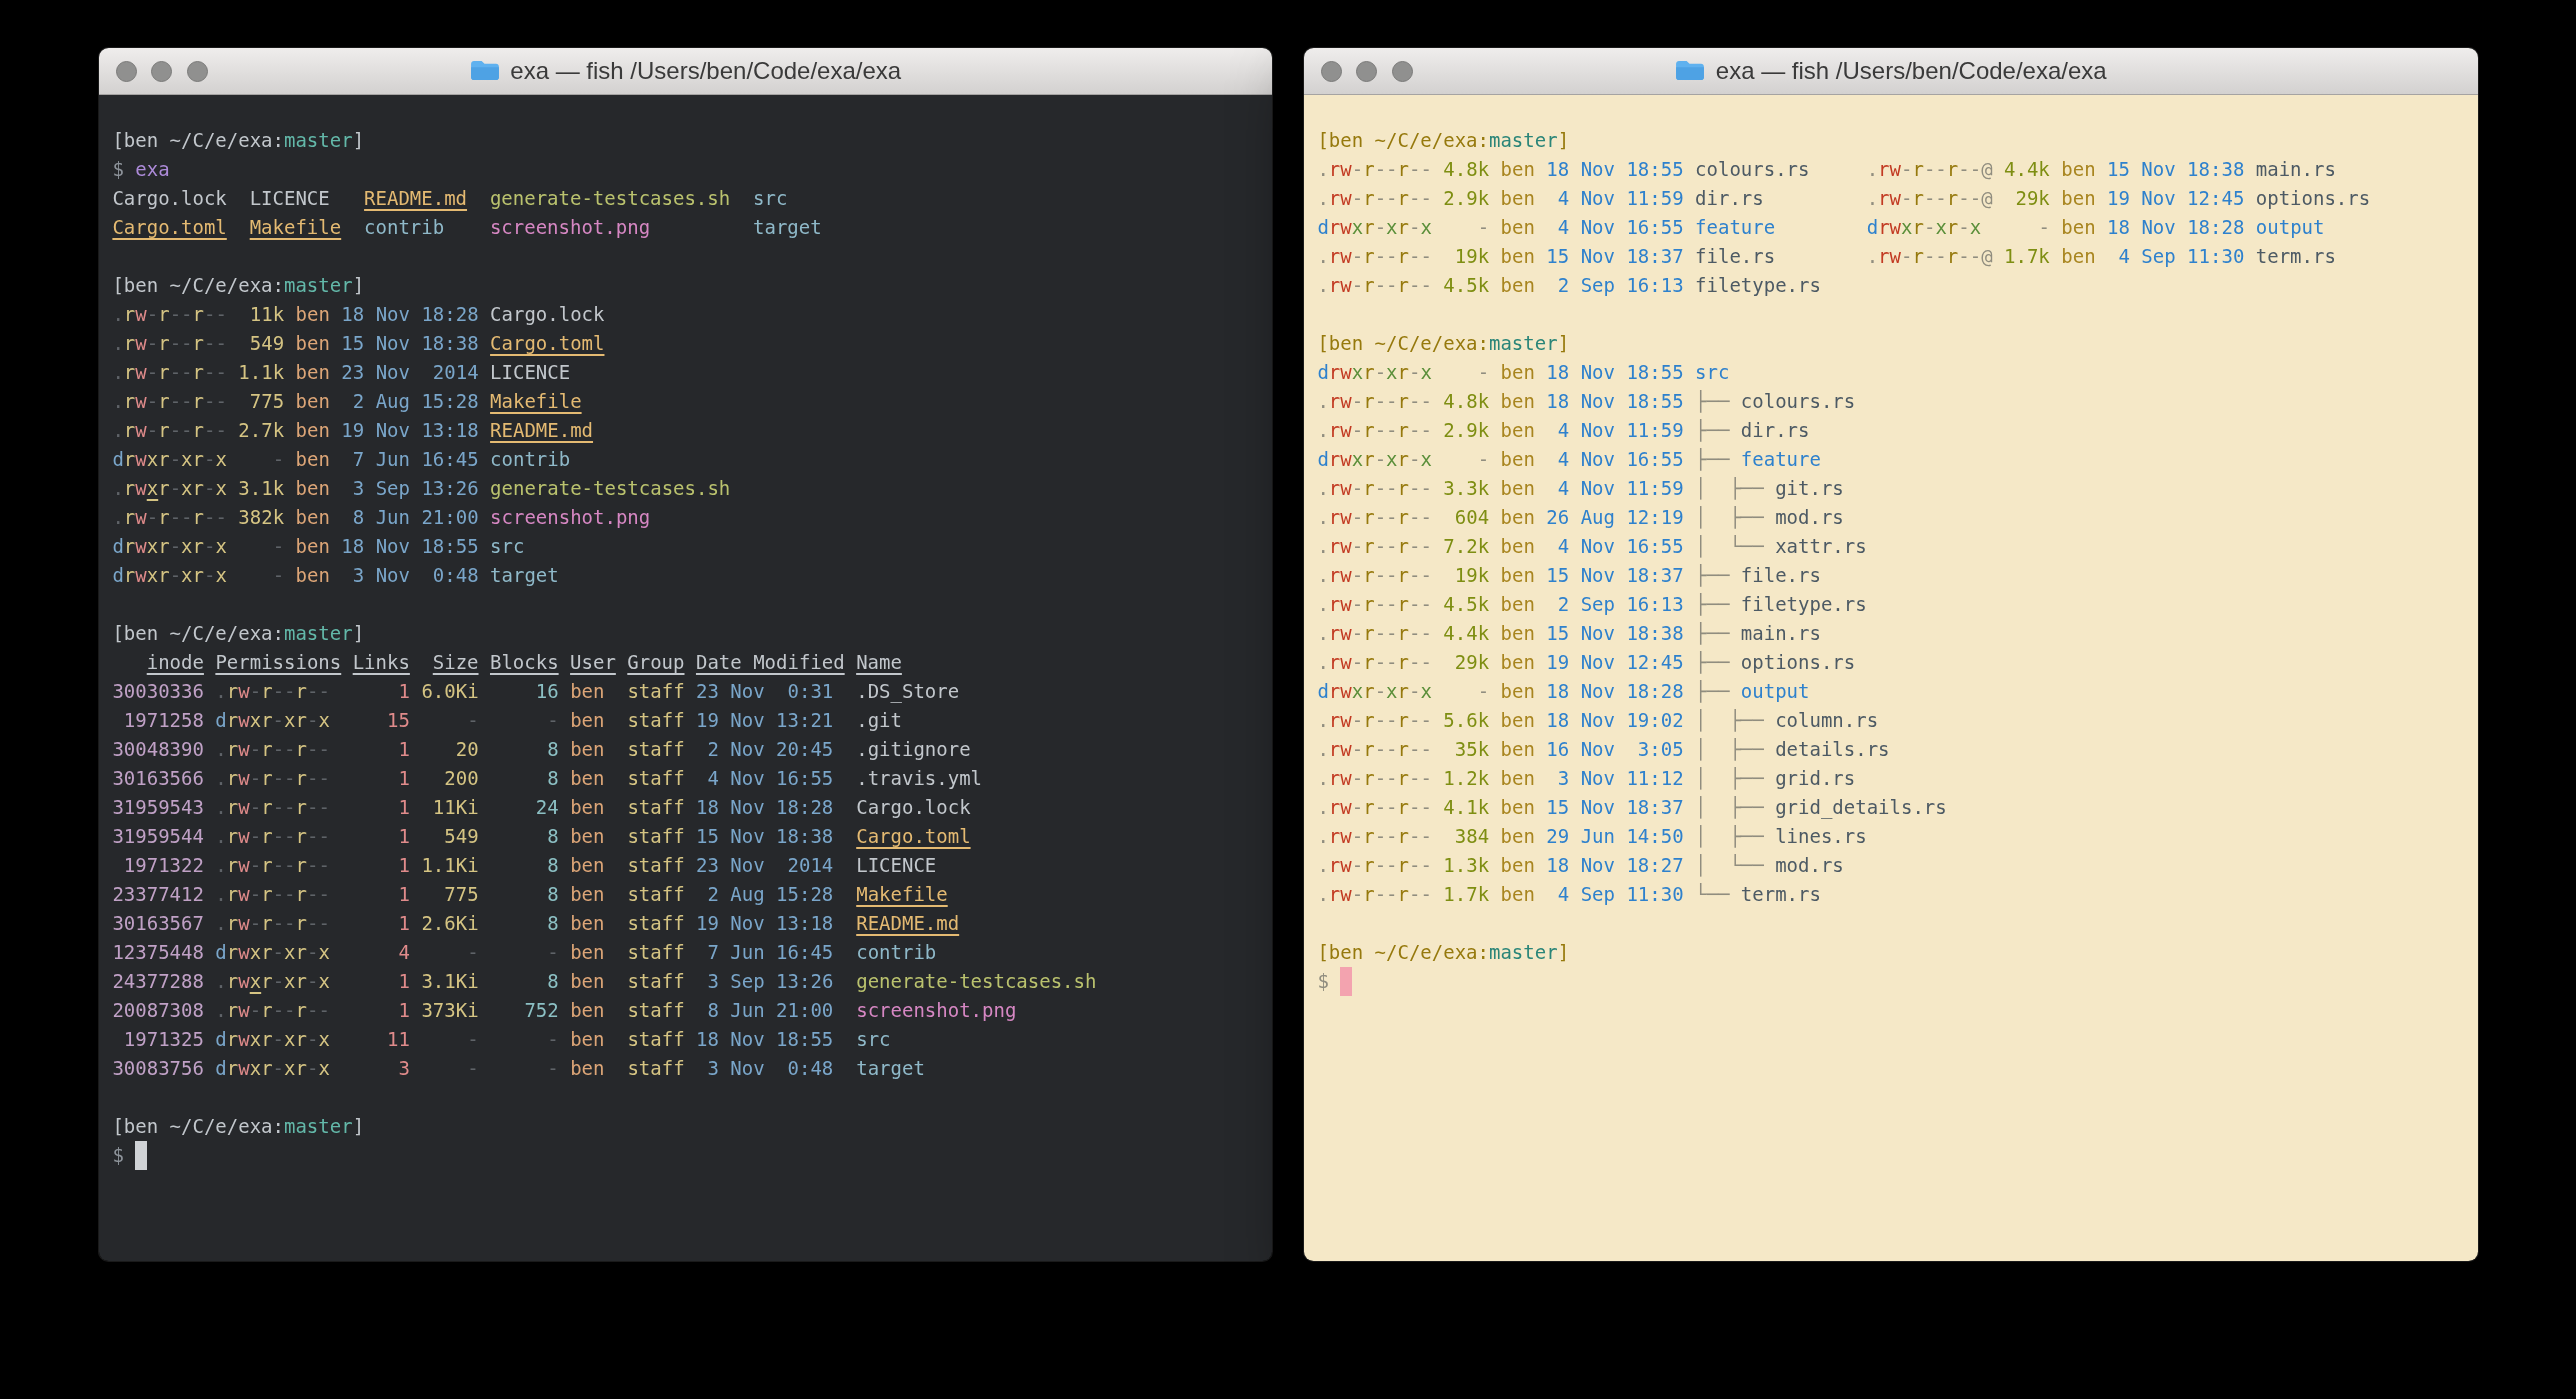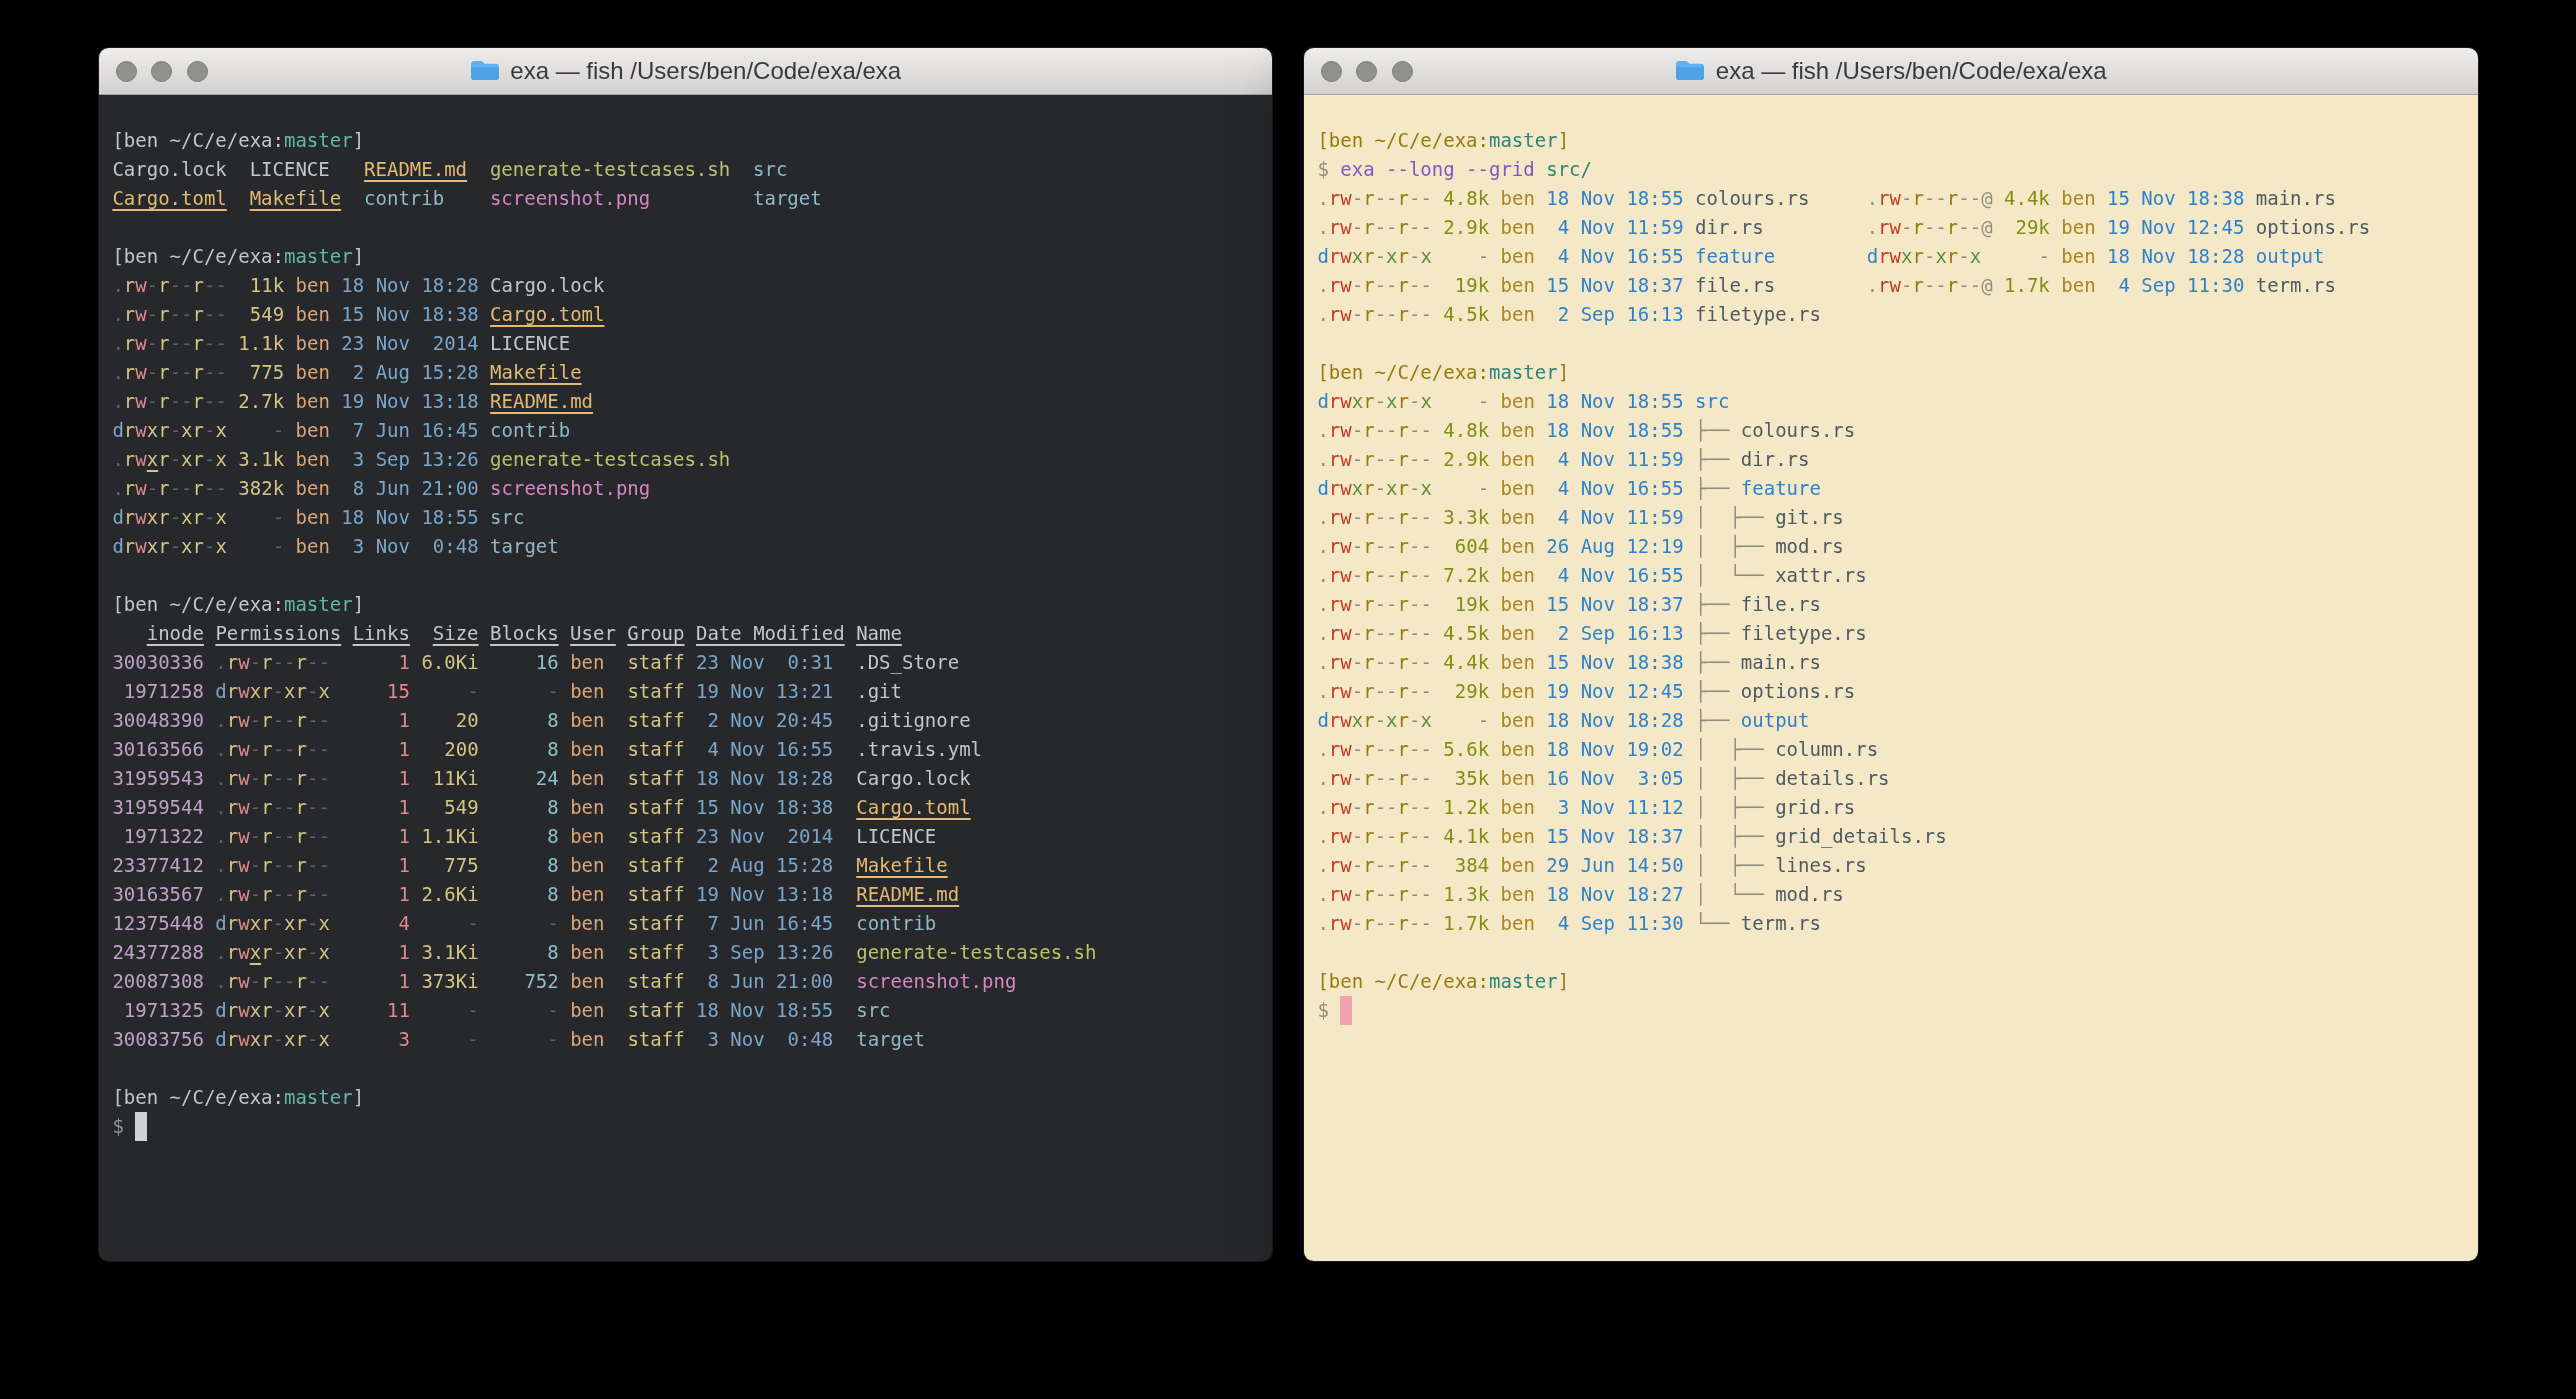--- a/index.html
+++ b/index.html
@@ -56,20 +56,21 @@
     <div class="title">
       <svg width="30" height="24" viewBox="0 0 31 25">
         <path d="M1 5c0-1.7 1.3-3 3-3h8l3 3h12c1.7 0 3 1.3 3 3v11c0 1.7-1.3 3-3 3H4c-1.7 0-3-1.3-3-3z" fill="#5fb1ef"></path>
         <path d="M1 8.5h29V19c0 1.7-1.3 3-3 3H4c-1.7 0-3-1.3-3-3z" fill="#4ea2e4"></path>
       </svg>
       <span>exa — fish  /Users/ben/Code/exa/exa</span>
     </div>
   </div>
   <div class="term" style="background-color: rgb(38, 40, 43);">
       <div class="line"><span style="color: rgb(194, 199, 204);">[ben ~/C/e/exa:</span><span style="color: rgb(99, 184, 169);">master</span><span style="color: rgb(194, 199, 204);">]</span></div>
+      <div class="line"><span style="color: rgb(141, 147, 154);">$ </span><span style="color: rgb(173, 139, 217);">exa</span></div>
       <div class="line"><span style="color: rgb(194, 199, 204);">Cargo.lock</span><span style="color: rgb(194, 199, 204);">  </span><span style="color: rgb(194, 199, 204);">LICENCE</span><span style="color: rgb(194, 199, 204);">   </span><span class="u" style="color: rgb(228, 186, 114);">README.md</span><span style="color: rgb(194, 199, 204);">  </span><span style="color: rgb(186, 194, 110);">generate-testcases.sh</span><span style="color: rgb(194, 199, 204);">  </span><span style="color: rgb(143, 185, 201);">src</span></div>
       <div class="line"><span class="u" style="color: rgb(228, 186, 114);">Cargo.toml</span><span style="color: rgb(194, 199, 204);">  </span><span class="u" style="color: rgb(228, 186, 114);">Makefile</span><span style="color: rgb(194, 199, 204);">  </span><span style="color: rgb(143, 185, 201);">contrib</span><span style="color: rgb(194, 199, 204);">    </span><span style="color: rgb(214, 135, 195);">screenshot.png</span><span style="color: rgb(194, 199, 204);">         </span><span style="color: rgb(143, 185, 201);">target</span></div>
       <div class="line">&nbsp;</div>
       <div class="line"><span style="color: rgb(194, 199, 204);">[ben ~/C/e/exa:</span><span style="color: rgb(99, 184, 169);">master</span><span style="color: rgb(194, 199, 204);">]</span></div>
       <div class="line"><span style="color: rgb(95, 99, 104);">.</span><span style="color: rgb(213, 196, 131);">r</span><span style="color: rgb(224, 139, 139);">w</span><span style="color: rgb(95, 99, 104);">-</span><span style="color: rgb(213, 196, 131);">r</span><span style="color: rgb(95, 99, 104);">--</span><span style="color: rgb(213, 196, 131);">r</span><span style="color: rgb(95, 99, 104);">--</span><span style="color: rgb(194, 199, 204);"> </span><span style="color: rgb(213, 196, 131);"> 11k</span><span style="color: rgb(194, 199, 204);"> </span><span style="color: rgb(220, 165, 119);">ben</span><span style="color: rgb(194, 199, 204);"> </span><span style="color: rgb(122, 166, 202);">18 Nov 18:28</span><span style="color: rgb(194, 199, 204);"> </span><span style="color: rgb(194, 199, 204);">Cargo.lock</span></div>
       <div class="line"><span style="color: rgb(95, 99, 104);">.</span><span style="color: rgb(213, 196, 131);">r</span><span style="color: rgb(224, 139, 139);">w</span><span style="color: rgb(95, 99, 104);">-</span><span style="color: rgb(213, 196, 131);">r</span><span style="color: rgb(95, 99, 104);">--</span><span style="color: rgb(213, 196, 131);">r</span><span style="color: rgb(95, 99, 104);">--</span><span style="color: rgb(194, 199, 204);"> </span><span style="color: rgb(213, 196, 131);"> 549</span><span style="color: rgb(194, 199, 204);"> </span><span style="color: rgb(220, 165, 119);">ben</span><span style="color: rgb(194, 199, 204);"> </span><span style="color: rgb(122, 166, 202);">15 Nov 18:38</span><span style="color: rgb(194, 199, 204);"> </span><span class="u" style="color: rgb(228, 186, 114);">Cargo.toml</span></div>
       <div class="line"><span style="color: rgb(95, 99, 104);">.</span><span style="color: rgb(213, 196, 131);">r</span><span style="color: rgb(224, 139, 139);">w</span><span style="color: rgb(95, 99, 104);">-</span><span style="color: rgb(213, 196, 131);">r</span><span style="color: rgb(95, 99, 104);">--</span><span style="color: rgb(213, 196, 131);">r</span><span style="color: rgb(95, 99, 104);">--</span><span style="color: rgb(194, 199, 204);"> </span><span style="color: rgb(213, 196, 131);">1.1k</span><span style="color: rgb(194, 199, 204);"> </span><span style="color: rgb(220, 165, 119);">ben</span><span style="color: rgb(194, 199, 204);"> </span><span style="color: rgb(122, 166, 202);">23 Nov  2014</span><span style="color: rgb(194, 199, 204);"> </span><span style="color: rgb(194, 199, 204);">LICENCE</span></div>
       <div class="line"><span style="color: rgb(95, 99, 104);">.</span><span style="color: rgb(213, 196, 131);">r</span><span style="color: rgb(224, 139, 139);">w</span><span style="color: rgb(95, 99, 104);">-</span><span style="color: rgb(213, 196, 131);">r</span><span style="color: rgb(95, 99, 104);">--</span><span style="color: rgb(213, 196, 131);">r</span><span style="color: rgb(95, 99, 104);">--</span><span style="color: rgb(194, 199, 204);"> </span><span style="color: rgb(213, 196, 131);"> 775</span><span style="color: rgb(194, 199, 204);"> </span><span style="color: rgb(220, 165, 119);">ben</span><span style="color: rgb(194, 199, 204);"> </span><span style="color: rgb(122, 166, 202);"> 2 Aug 15:28</span><span style="color: rgb(194, 199, 204);"> </span><span class="u" style="color: rgb(228, 186, 114);">Makefile</span></div>
       <div class="line"><span style="color: rgb(95, 99, 104);">.</span><span style="color: rgb(213, 196, 131);">r</span><span style="color: rgb(224, 139, 139);">w</span><span style="color: rgb(95, 99, 104);">-</span><span style="color: rgb(213, 196, 131);">r</span><span style="color: rgb(95, 99, 104);">--</span><span style="color: rgb(213, 196, 131);">r</span><span style="color: rgb(95, 99, 104);">--</span><span style="color: rgb(194, 199, 204);"> </span><span style="color: rgb(213, 196, 131);">2.7k</span><span style="color: rgb(194, 199, 204);"> </span><span style="color: rgb(220, 165, 119);">ben</span><span style="color: rgb(194, 199, 204);"> </span><span style="color: rgb(122, 166, 202);">19 Nov 13:18</span><span style="color: rgb(194, 199, 204);"> </span><span class="u" style="color: rgb(228, 186, 114);">README.md</span></div>
       <div class="line"><span style="color: rgb(122, 166, 202);">d</span><span style="color: rgb(213, 196, 131);">r</span><span style="color: rgb(224, 139, 139);">w</span><span style="color: rgb(213, 196, 131);">xr</span><span style="color: rgb(95, 99, 104);">-</span><span style="color: rgb(213, 196, 131);">xr</span><span style="color: rgb(95, 99, 104);">-</span><span style="color: rgb(213, 196, 131);">x</span><span style="color: rgb(194, 199, 204);"> </span><span style="color: rgb(95, 99, 104);">   -</span><span style="color: rgb(194, 199, 204);"> </span><span style="color: rgb(220, 165, 119);">ben</span><span style="color: rgb(194, 199, 204);"> </span><span style="color: rgb(122, 166, 202);"> 7 Jun 16:45</span><span style="color: rgb(194, 199, 204);"> </span><span style="color: rgb(143, 185, 201);">contrib</span></div>
@@ -110,21 +111,20 @@
     <div class="title">
       <svg width="30" height="24" viewBox="0 0 31 25">
         <path d="M1 5c0-1.7 1.3-3 3-3h8l3 3h12c1.7 0 3 1.3 3 3v11c0 1.7-1.3 3-3 3H4c-1.7 0-3-1.3-3-3z" fill="#5fb1ef"></path>
         <path d="M1 8.5h29V19c0 1.7-1.3 3-3 3H4c-1.7 0-3-1.3-3-3z" fill="#4ea2e4"></path>
       </svg>
       <span>exa — fish  /Users/ben/Code/exa/exa</span>
     </div>
   </div>
   <div class="term" style="background-color: rgb(245, 232, 199);">
       <div class="line"><span style="color: rgb(150, 121, 13);">[ben ~/C/e/exa:</span><span style="color: rgb(42, 133, 120);">master</span><span style="color: rgb(150, 121, 13);">]</span></div>
-      <div class="line"><span style="color: rgb(144, 141, 127);">$ </span><span style="color: rgb(122, 88, 200);">exa --long --grid</span><span style="color: rgb(77, 90, 100);"> </span><span style="color: rgb(42, 133, 120);">src/</span></div>
       <div class="line"><span style="color: rgb(144, 141, 127);">.</span><span style="color: rgb(194, 58, 34);">rw</span><span style="color: rgb(144, 141, 127);">-</span><span style="color: rgb(150, 121, 13);">r</span><span style="color: rgb(144, 141, 127);">--</span><span style="color: rgb(150, 121, 13);">r</span><span style="color: rgb(144, 141, 127);">--</span><span style="color: rgb(77, 90, 100);"> </span><span style="color: rgb(126, 142, 18);">4.8k</span><span style="color: rgb(77, 90, 100);"> </span><span style="color: rgb(168, 133, 31);">ben</span><span style="color: rgb(77, 90, 100);"> </span><span style="color: rgb(46, 129, 205);">18 Nov 18:55</span><span style="color: rgb(77, 90, 100);"> </span><span style="color: rgb(77, 90, 100);">colours.rs</span><span style="color: rgb(77, 90, 100);">     </span><span style="color: rgb(144, 141, 127);">.</span><span style="color: rgb(194, 58, 34);">rw</span><span style="color: rgb(144, 141, 127);">-</span><span style="color: rgb(150, 121, 13);">r</span><span style="color: rgb(144, 141, 127);">--</span><span style="color: rgb(150, 121, 13);">r</span><span style="color: rgb(144, 141, 127);">--</span><span style="color: rgb(144, 141, 127);">@</span><span style="color: rgb(77, 90, 100);"> </span><span style="color: rgb(126, 142, 18);">4.4k</span><span style="color: rgb(77, 90, 100);"> </span><span style="color: rgb(168, 133, 31);">ben</span><span style="color: rgb(77, 90, 100);"> </span><span style="color: rgb(46, 129, 205);">15 Nov 18:38</span><span style="color: rgb(77, 90, 100);"> </span><span style="color: rgb(77, 90, 100);">main.rs</span></div>
       <div class="line"><span style="color: rgb(144, 141, 127);">.</span><span style="color: rgb(194, 58, 34);">rw</span><span style="color: rgb(144, 141, 127);">-</span><span style="color: rgb(150, 121, 13);">r</span><span style="color: rgb(144, 141, 127);">--</span><span style="color: rgb(150, 121, 13);">r</span><span style="color: rgb(144, 141, 127);">--</span><span style="color: rgb(77, 90, 100);"> </span><span style="color: rgb(126, 142, 18);">2.9k</span><span style="color: rgb(77, 90, 100);"> </span><span style="color: rgb(168, 133, 31);">ben</span><span style="color: rgb(77, 90, 100);"> </span><span style="color: rgb(46, 129, 205);"> 4 Nov 11:59</span><span style="color: rgb(77, 90, 100);"> </span><span style="color: rgb(77, 90, 100);">dir.rs</span><span style="color: rgb(77, 90, 100);">         </span><span style="color: rgb(144, 141, 127);">.</span><span style="color: rgb(194, 58, 34);">rw</span><span style="color: rgb(144, 141, 127);">-</span><span style="color: rgb(150, 121, 13);">r</span><span style="color: rgb(144, 141, 127);">--</span><span style="color: rgb(150, 121, 13);">r</span><span style="color: rgb(144, 141, 127);">--</span><span style="color: rgb(144, 141, 127);">@</span><span style="color: rgb(77, 90, 100);"> </span><span style="color: rgb(126, 142, 18);"> 29k</span><span style="color: rgb(77, 90, 100);"> </span><span style="color: rgb(168, 133, 31);">ben</span><span style="color: rgb(77, 90, 100);"> </span><span style="color: rgb(46, 129, 205);">19 Nov 12:45</span><span style="color: rgb(77, 90, 100);"> </span><span style="color: rgb(77, 90, 100);">options.rs</span></div>
       <div class="line"><span style="color: rgb(46, 129, 205);">d</span><span style="color: rgb(194, 58, 34);">rw</span><span style="color: rgb(91, 143, 58);">x</span><span style="color: rgb(150, 121, 13);">r</span><span style="color: rgb(144, 141, 127);">-</span><span style="color: rgb(91, 143, 58);">x</span><span style="color: rgb(150, 121, 13);">r</span><span style="color: rgb(144, 141, 127);">-</span><span style="color: rgb(91, 143, 58);">x</span><span style="color: rgb(77, 90, 100);"> </span><span style="color: rgb(144, 141, 127);">   -</span><span style="color: rgb(77, 90, 100);"> </span><span style="color: rgb(168, 133, 31);">ben</span><span style="color: rgb(77, 90, 100);"> </span><span style="color: rgb(46, 129, 205);"> 4 Nov 16:55</span><span style="color: rgb(77, 90, 100);"> </span><span style="color: rgb(46, 129, 205);">feature</span><span style="color: rgb(77, 90, 100);">        </span><span style="color: rgb(46, 129, 205);">d</span><span style="color: rgb(194, 58, 34);">rw</span><span style="color: rgb(91, 143, 58);">x</span><span style="color: rgb(150, 121, 13);">r</span><span style="color: rgb(144, 141, 127);">-</span><span style="color: rgb(91, 143, 58);">x</span><span style="color: rgb(150, 121, 13);">r</span><span style="color: rgb(144, 141, 127);">-</span><span style="color: rgb(91, 143, 58);">x</span><span style="color: rgb(77, 90, 100);">  </span><span style="color: rgb(144, 141, 127);">   -</span><span style="color: rgb(77, 90, 100);"> </span><span style="color: rgb(168, 133, 31);">ben</span><span style="color: rgb(77, 90, 100);"> </span><span style="color: rgb(46, 129, 205);">18 Nov 18:28</span><span style="color: rgb(77, 90, 100);"> </span><span style="color: rgb(46, 129, 205);">output</span></div>
       <div class="line"><span style="color: rgb(144, 141, 127);">.</span><span style="color: rgb(194, 58, 34);">rw</span><span style="color: rgb(144, 141, 127);">-</span><span style="color: rgb(150, 121, 13);">r</span><span style="color: rgb(144, 141, 127);">--</span><span style="color: rgb(150, 121, 13);">r</span><span style="color: rgb(144, 141, 127);">--</span><span style="color: rgb(77, 90, 100);"> </span><span style="color: rgb(126, 142, 18);"> 19k</span><span style="color: rgb(77, 90, 100);"> </span><span style="color: rgb(168, 133, 31);">ben</span><span style="color: rgb(77, 90, 100);"> </span><span style="color: rgb(46, 129, 205);">15 Nov 18:37</span><span style="color: rgb(77, 90, 100);"> </span><span style="color: rgb(77, 90, 100);">file.rs</span><span style="color: rgb(77, 90, 100);">        </span><span style="color: rgb(144, 141, 127);">.</span><span style="color: rgb(194, 58, 34);">rw</span><span style="color: rgb(144, 141, 127);">-</span><span style="color: rgb(150, 121, 13);">r</span><span style="color: rgb(144, 141, 127);">--</span><span style="color: rgb(150, 121, 13);">r</span><span style="color: rgb(144, 141, 127);">--</span><span style="color: rgb(144, 141, 127);">@</span><span style="color: rgb(77, 90, 100);"> </span><span style="color: rgb(126, 142, 18);">1.7k</span><span style="color: rgb(77, 90, 100);"> </span><span style="color: rgb(168, 133, 31);">ben</span><span style="color: rgb(77, 90, 100);"> </span><span style="color: rgb(46, 129, 205);"> 4 Sep 11:30</span><span style="color: rgb(77, 90, 100);"> </span><span style="color: rgb(77, 90, 100);">term.rs</span></div>
       <div class="line"><span style="color: rgb(144, 141, 127);">.</span><span style="color: rgb(194, 58, 34);">rw</span><span style="color: rgb(144, 141, 127);">-</span><span style="color: rgb(150, 121, 13);">r</span><span style="color: rgb(144, 141, 127);">--</span><span style="color: rgb(150, 121, 13);">r</span><span style="color: rgb(144, 141, 127);">--</span><span style="color: rgb(77, 90, 100);"> </span><span style="color: rgb(126, 142, 18);">4.5k</span><span style="color: rgb(77, 90, 100);"> </span><span style="color: rgb(168, 133, 31);">ben</span><span style="color: rgb(77, 90, 100);"> </span><span style="color: rgb(46, 129, 205);"> 2 Sep 16:13</span><span style="color: rgb(77, 90, 100);"> </span><span style="color: rgb(77, 90, 100);">filetype.rs</span></div>
       <div class="line">&nbsp;</div>
       <div class="line"><span style="color: rgb(150, 121, 13);">[ben ~/C/e/exa:</span><span style="color: rgb(42, 133, 120);">master</span><span style="color: rgb(150, 121, 13);">]</span></div>
       <div class="line"><span style="color: rgb(46, 129, 205);">d</span><span style="color: rgb(194, 58, 34);">rw</span><span style="color: rgb(91, 143, 58);">x</span><span style="color: rgb(150, 121, 13);">r</span><span style="color: rgb(144, 141, 127);">-</span><span style="color: rgb(91, 143, 58);">x</span><span style="color: rgb(150, 121, 13);">r</span><span style="color: rgb(144, 141, 127);">-</span><span style="color: rgb(91, 143, 58);">x</span><span style="color: rgb(77, 90, 100);"> </span><span style="color: rgb(144, 141, 127);">   -</span><span style="color: rgb(77, 90, 100);"> </span><span style="color: rgb(168, 133, 31);">ben</span><span style="color: rgb(77, 90, 100);"> </span><span style="color: rgb(46, 129, 205);">18 Nov 18:55</span><span style="color: rgb(77, 90, 100);"> </span><span style="color: rgb(46, 129, 205);">src</span></div>
       <div class="line"><span style="color: rgb(144, 141, 127);">.</span><span style="color: rgb(194, 58, 34);">rw</span><span style="color: rgb(144, 141, 127);">-</span><span style="color: rgb(150, 121, 13);">r</span><span style="color: rgb(144, 141, 127);">--</span><span style="color: rgb(150, 121, 13);">r</span><span style="color: rgb(144, 141, 127);">--</span><span style="color: rgb(77, 90, 100);"> </span><span style="color: rgb(126, 142, 18);">4.8k</span><span style="color: rgb(77, 90, 100);"> </span><span style="color: rgb(168, 133, 31);">ben</span><span style="color: rgb(77, 90, 100);"> </span><span style="color: rgb(46, 129, 205);">18 Nov 18:55</span><span style="color: rgb(77, 90, 100);"> </span><span style="color: rgb(144, 141, 127);">├── </span><span style="color: rgb(77, 90, 100);">colours.rs</span></div>
       <div class="line"><span style="color: rgb(144, 141, 127);">.</span><span style="color: rgb(194, 58, 34);">rw</span><span style="color: rgb(144, 141, 127);">-</span><span style="color: rgb(150, 121, 13);">r</span><span style="color: rgb(144, 141, 127);">--</span><span style="color: rgb(150, 121, 13);">r</span><span style="color: rgb(144, 141, 127);">--</span><span style="color: rgb(77, 90, 100);"> </span><span style="color: rgb(126, 142, 18);">2.9k</span><span style="color: rgb(77, 90, 100);"> </span><span style="color: rgb(168, 133, 31);">ben</span><span style="color: rgb(77, 90, 100);"> </span><span style="color: rgb(46, 129, 205);"> 4 Nov 11:59</span><span style="color: rgb(77, 90, 100);"> </span><span style="color: rgb(144, 141, 127);">├── </span><span style="color: rgb(77, 90, 100);">dir.rs</span></div>

